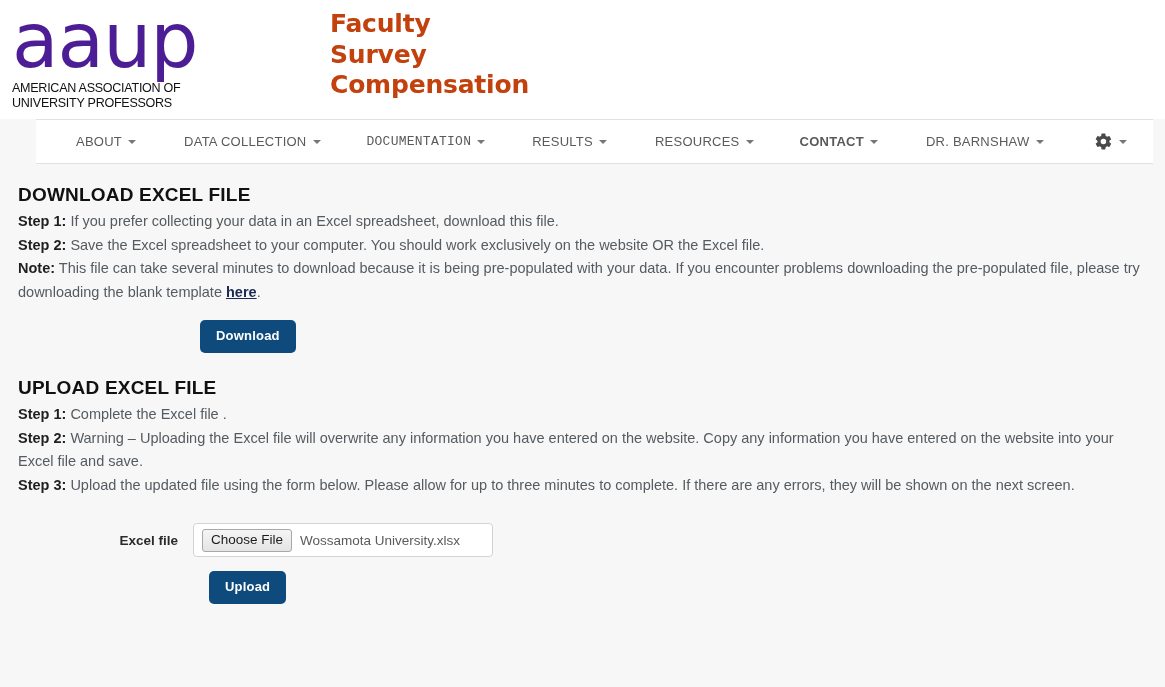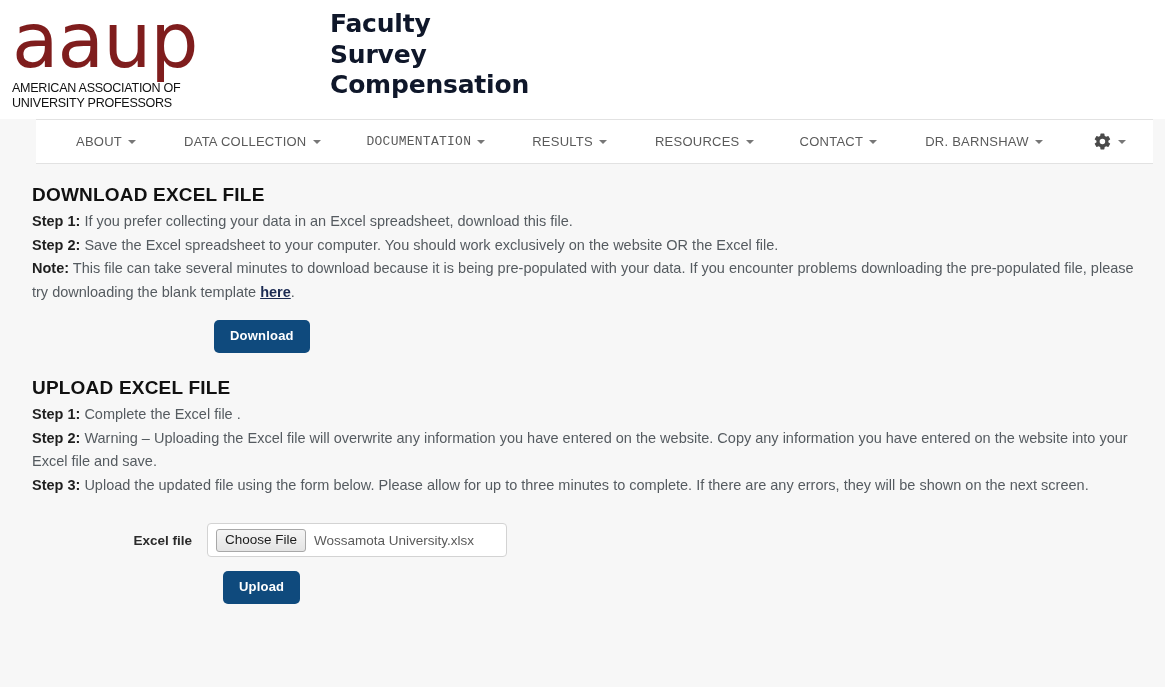--- a/index.html
+++ b/index.html
@@ -27,21 +27,21 @@
     margin-left: 12px;
     margin-top: 4px;
     width: 240px;
     position: relative;
   }
   .logo-word {
     font-family: "DejaVu Sans", sans-serif;
     font-size: 76px;
     line-height: 74px;
     font-weight: 400;
-    color: #7f1d1d;
+    color: #4c1d95;
     letter-spacing: -1px;
     display: block;
     height: 78px;
     overflow: hidden;
   }
   .logo-sub {
     font-family: "Liberation Sans", sans-serif;
     font-size: 13.5px;
     line-height: 15px;
     font-weight: 400;
@@ -53,21 +53,21 @@
   }
   .logo-sub div { white-space: nowrap; }
 
   .site-title {
     margin-left: 78px;
     margin-top: 9px;
     font-family: "DejaVu Sans", sans-serif;
     font-size: 25px;
     line-height: 30.5px;
     font-weight: 700;
-    color: #0f172a;
+    color: #c2410c;
     letter-spacing: -0.2px;
   }
 
   
   .navbar {
     background: #ffffff;
     border-top: 1px solid #e2e2e2;
     border-bottom: 1px solid #e2e2e2;
     height: 45px;
     margin: 0 12px 0 36px;
@@ -93,21 +93,21 @@
     border-left: 4px solid transparent;
     border-right: 4px solid transparent;
     border-top: 4px solid #777;
   }
   .nav-gear { display: flex; align-items: center; cursor: pointer; }
   .gear-svg { width: 19px; height: 19px; display: block; }
 
   
   .content {
     background: #f7f7f7;
-    padding: 0 12px 0 32px;
+    padding: 0 12px 0 18px;
     height: 521px;
     box-sizing: border-box;
   }
   .section-title {
     font-family: "Liberation Sans", sans-serif;
     font-size: 19px;
     font-weight: 700;
     color: #111111;
     letter-spacing: 0.2px;
     padding-top: 20px;
@@ -240,21 +240,21 @@
   <div class="nav-item" style="margin-left:43px;">
     <span>RESULTS</span>
     <span class="caret"></span>
   </div>
 
   <div class="nav-item" style="margin-left:44px;">
     <span>RESOURCES</span>
     <span class="caret"></span>
   </div>
 
-  <div class="nav-item" style="margin-left:42px;">
+  <div class="nav-item" style="margin-left:42px;font-weight:bold;">
     <span>CONTACT</span>
     <span class="caret"></span>
   </div>
 
   <div class="nav-item" style="margin-left:44px;">
     <span>DR. BARNSHAW</span>
     <span class="caret"></span>
   </div>
 
   <div class="nav-item nav-gear" style="margin-left:46px;">

